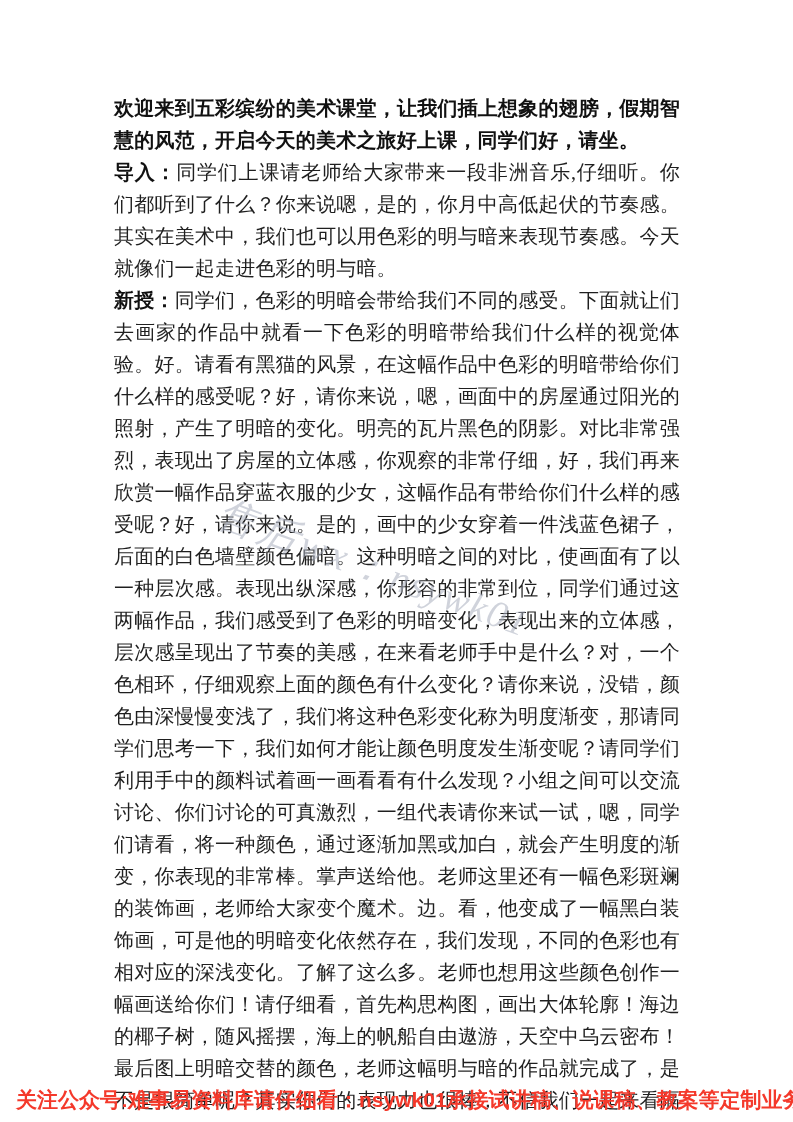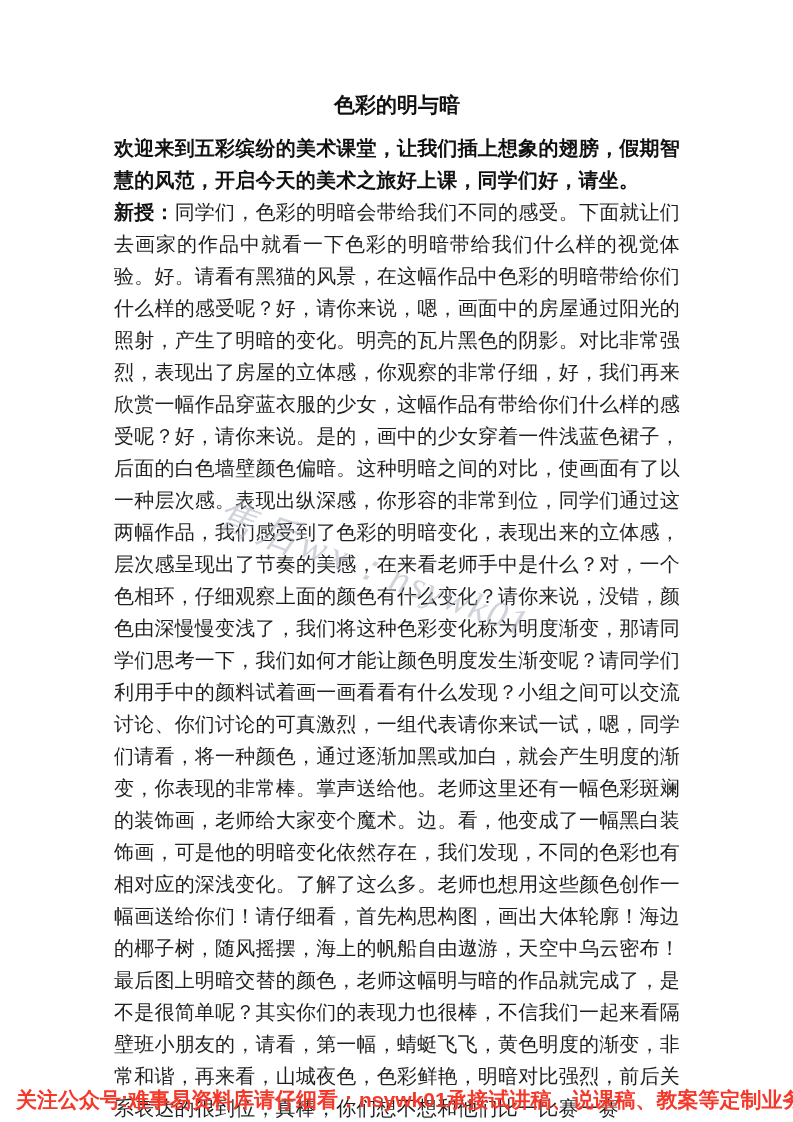--- a/index.html
+++ b/index.html
@@ -74,24 +74,24 @@
 </head>
 <body>
 
 <div class="page">
 
   <div class="watermark">
     <span class="wm-cjk">售后wx：</span><span class="wm-latin">nsywk01</span>
   </div>
 
   <div class="doc">
-    <h1 class="title">色彩的明与暗</h1>
 
     <p class="para bold"><span>欢迎来到五彩缤纷的美术课堂，让我们插上想象的翅膀，假期智慧的风范，开启今天的美术之旅好上课，同学们好，请坐。</span></p>
 
+    <p class="para"><span class="lead">导入：</span><span>同学们上课请老师给大家带来一段非洲音乐,仔细听。你们都听到了什么？你来说嗯，是的，你月中高低起伏的节奏感。其实在美术中，我们也可以用色彩的明与暗来表现节奏感。今天就像们一起走进色彩的明与暗。</span></p>
 
     <p class="para"><span class="lead">新授：</span><span>同学们，色彩的明暗会带给我们不同的感受。下面就让们去画家的作品中就看一下色彩的明暗带给我们什么样的视觉体验。好。请看有黑猫的风景，在这幅作品中色彩的明暗带给你们什么样的感受呢？好，请你来说，嗯，画面中的房屋通过阳光的照射，产生了明暗的变化。明亮的瓦片黑色的阴影。对比非常强烈，表现出了房屋的立体感，你观察的非常仔细，好，我们再来欣赏一幅作品穿蓝衣服的少女，这幅作品有带给你们什么样的感受呢？好，请你来说。是的，画中的少女穿着一件浅蓝色裙子，后面的白色墙壁颜色偏暗。这种明暗之间的对比，使画面有了以一种层次感。表现出纵深感，你形容的非常到位，同学们通过这两幅作品，我们感受到了色彩的明暗变化，表现出来的立体感，层次感呈现出了节奏的美感，在来看老师手中是什么？对，一个色相环，仔细观察上面的颜色有什么变化？请你来说，没错，颜色由深慢慢变浅了，我们将这种色彩变化称为明度渐变，那请同学们思考一下，我们如何才能让颜色明度发生渐变呢？请同学们利用手中的颜料试着画一画看看有什么发现？小组之间可以交流讨论、你们讨论的可真激烈，一组代表请你来试一试，嗯，同学们请看，将一种颜色，通过逐渐加黑或加白，就会产生明度的渐变，你表现的非常棒。掌声送给他。老师这里还有一幅色彩斑斓的装饰画，老师给大家变个魔术。边。看，他变成了一幅黑白装饰画，可是他的明暗变化依然存在，我们发现，不同的色彩也有相对应的深浅变化。了解了这么多。老师也想用这些颜色创作一幅画送给你们！请仔细看，首先构思构图，画出大体轮廓！海边的椰子树，随风摇摆，海上的帆船自由遨游，天空中乌云密布！最后图上明暗交替的颜色，老师这幅明与暗的作品就完成了，是不是很简单呢？其实你们的表现力也很棒，不信我们一起来看隔壁班小朋友的，请看，第一幅，蜻蜓飞飞，黄色明度的渐变，非常和谐，再来看，山城夜色，色彩鲜艳，明暗对比强烈，前后关系表达的很到位，真棒，你们想不想和他们比一比赛一赛</span></p>
   </div>
 
   <div class="footer">
     <span>关注公众号:难事易资料库</span>
     <span>请仔细看：nsywk01</span>
     <span>承接试讲稿、说课稿、教案等定制业务</span>
   </div>
 

